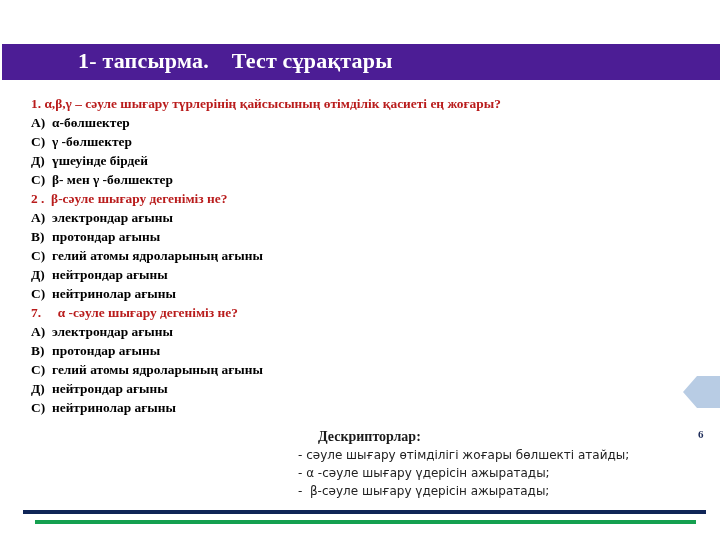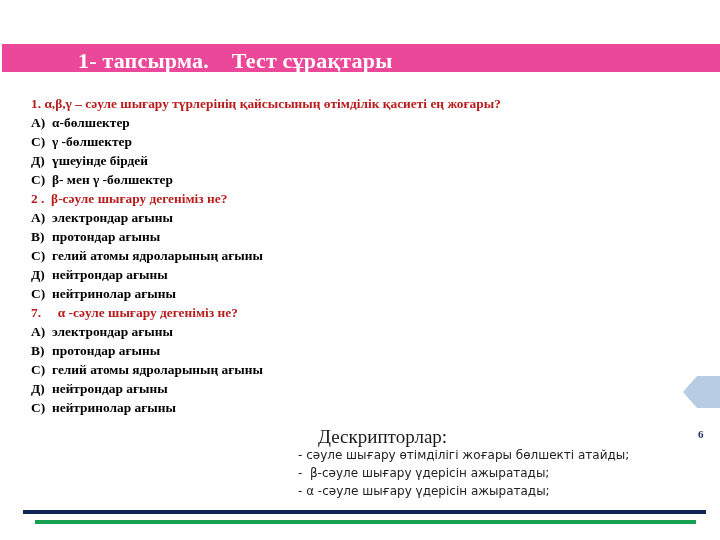--- a/index.html
+++ b/index.html
@@ -1,26 +1,26 @@
 <!DOCTYPE html>
 <html><head>
 <meta charset="utf-8">
 <style>
   html, body { margin:0; padding:0; }
   body { width:720px; height:540px; background:#ffffff; position:relative; overflow:hidden;
          font-family:"Liberation Serif", serif; }
-  .title-bar { position:absolute; left:2px; top:44px; width:718px; height:28px; background:#ec4899; }
+  .title-bar { position:absolute; left:2px; top:44px; width:718px; height:36px; background:#4c1d95; }
   .title-text { position:absolute; left:76px; top:2px; color:#ffffff; font-size:22px; font-weight:bold;
                 letter-spacing:0.2px; white-space:pre; line-height:30px; }
   .content { position:absolute; left:31px; top:94px; width:640px; }
   .line { font-size:13.4px; font-weight:bold; line-height:19px; height:19px; white-space:pre; color:#000000; }
   .line.q { color:#b91c1c; }
   .opt-letter { display:inline-block; width:21px; }
   .desc { position:absolute; left:298px; top:428px; width:380px; }
-  .desc-title { font-family:"Liberation Serif", serif; font-weight:normal; font-size:19px; color:#1a1a1a;
+  .desc-title { font-family:"Liberation Serif", serif; font-weight:bold; font-size:14px; color:#1a1a1a;
                 margin-left:20px; line-height:18px; }
   .desc-item { font-family:"DejaVu Sans", sans-serif; font-size:12px; color:#222; line-height:18px; white-space:pre; }
   .arrow-tab { position:absolute; left:683px; top:376px; width:0; height:0;
                border-top:16px solid transparent; border-bottom:16px solid transparent; border-right:14px solid #b8cce4; }
   .arrow-tab-body { position:absolute; left:697px; top:376px; width:23px; height:32px; background:#b8cce4; }
   .page-num { position:absolute; left:698px; top:428px; font-family:"Liberation Serif", serif; font-weight:bold;
               font-size:11px; color:#1f2d5a; }
   .rule-navy { position:absolute; left:23px; top:510px; width:683px; height:4px; background:#0f2557; }
   .rule-green { position:absolute; left:35px; top:520px; width:661px; height:4px; background:#15a050; }
 </style>
@@ -50,22 +50,22 @@
   <div class="line"><span class="opt-letter">А)</span><span>электрондар ағыны</span></div>
   <div class="line"><span class="opt-letter">В)</span><span>протондар ағыны</span></div>
   <div class="line"><span class="opt-letter">С)</span><span>гелий атомы ядроларының ағыны</span></div>
   <div class="line"><span class="opt-letter">Д)</span><span>нейтрондар ағыны</span></div>
   <div class="line"><span class="opt-letter">С)</span><span>нейтринолар ағыны</span></div>
 </div>
 
 <div class="desc">
   <div class="desc-title">Дескрипторлар:</div>
   <div class="desc-item">- сәуле шығару өтімділігі жоғары бөлшекті атайды;</div>
+  <div class="desc-item">- α -сәуле шығару үдерісін ажыратады;</div>
   <div class="desc-item">-  β-сәуле шығару үдерісін ажыратады;</div>
-  <div class="desc-item">- α -сәуле шығару үдерісін ажыратады;</div>
 </div>
 
 <div class="arrow-tab"></div>
 <div class="arrow-tab-body"></div>
 
 <div class="page-num">6</div>
 
 <div class="rule-navy"></div>
 <div class="rule-green"></div>
 

